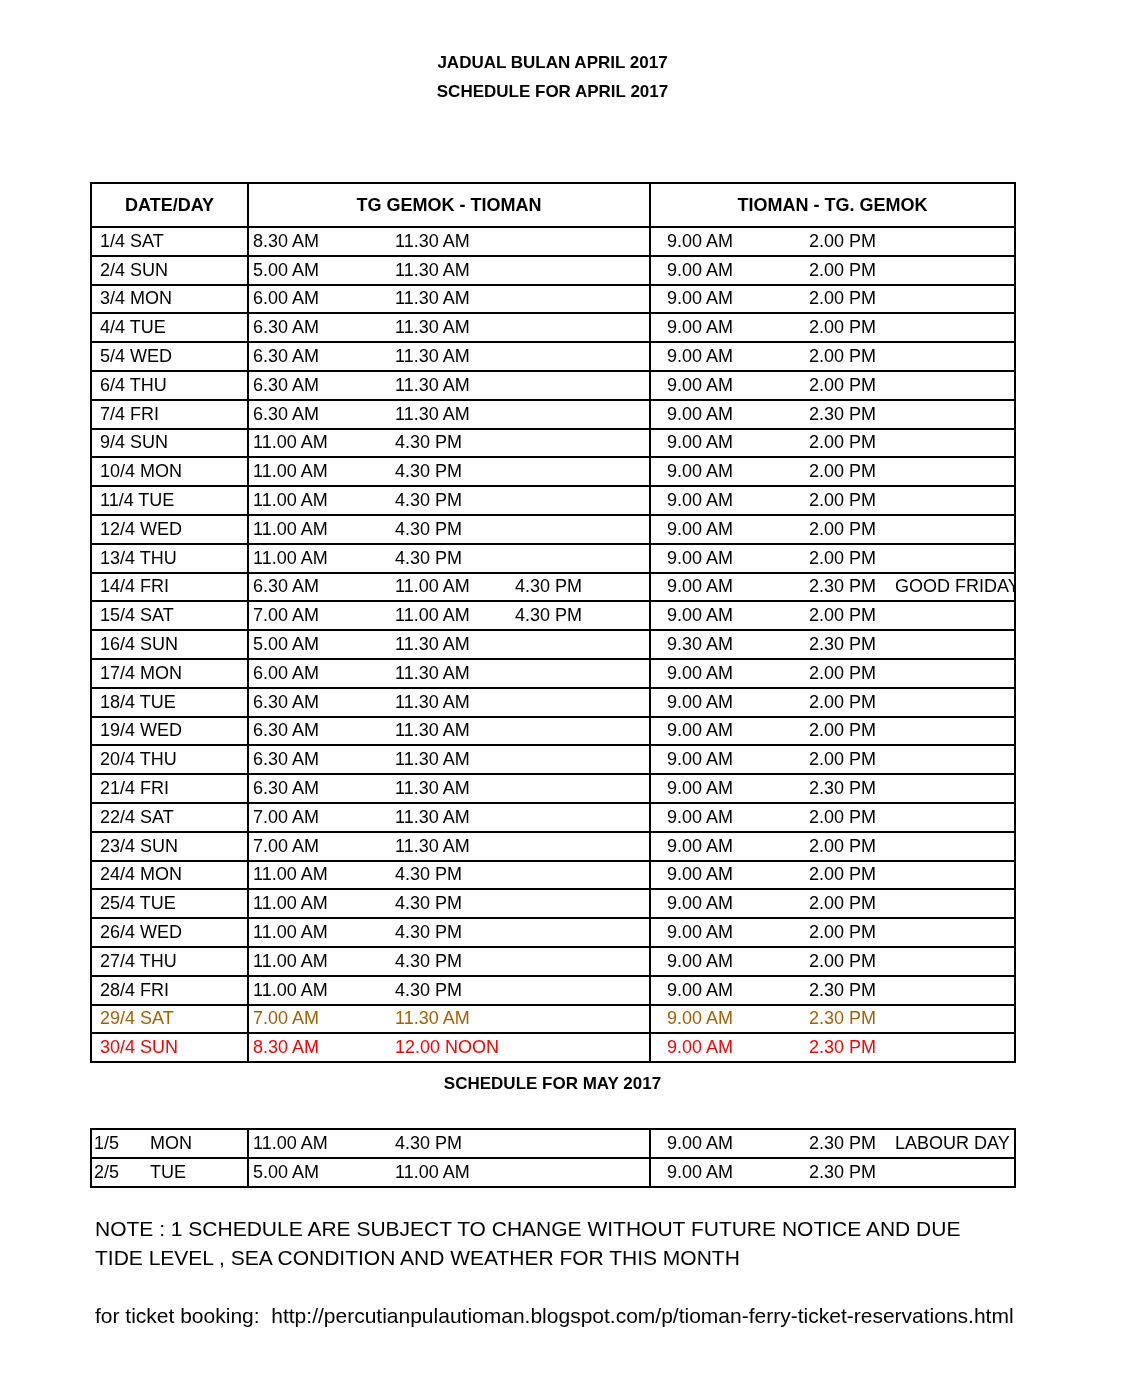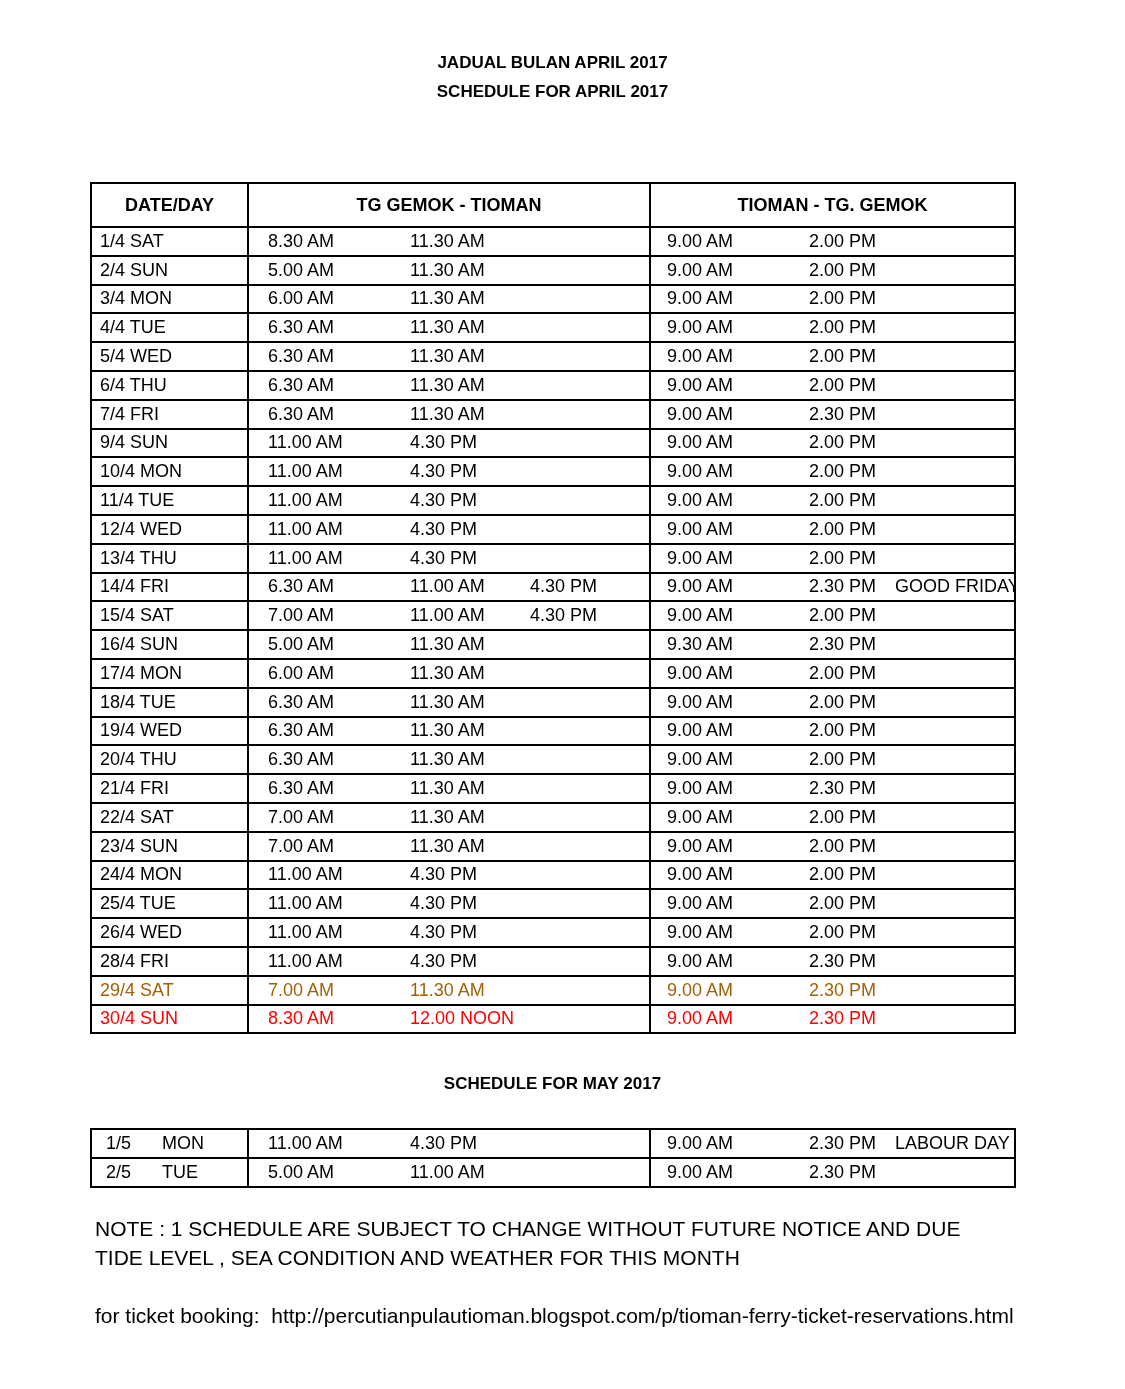--- a/index.html
+++ b/index.html
@@ -4,27 +4,27 @@
 <style>
   html, body { margin: 0; padding: 0; background: #ffffff; }
   body { width: 1125px; height: 1389px; position: relative; font-family: "Liberation Sans", sans-serif; color: #000; }
   .title { position: absolute; left: 0; width: 1105px; text-align: center; font-weight: bold; font-size: 17px; }
   table.sched { position: absolute; left: 90px; border-collapse: collapse; table-layout: fixed; width: 924px; }
   table.sched td, table.sched th { border: 2px solid #000; padding: 0; font-size: 18px; height: 26.8px; white-space: nowrap; overflow: hidden; font-weight: normal; }
   table.sched th { font-weight: bold; height: 42px; font-size: 18px; text-align: center; }
   col.c-date { width: 157px; } col.c-out { width: 402px; } col.c-ret { width: 365px; }
   .date-cell { padding-left: 8px !important; }
   .t { display: inline-block; }
-  .t1 { width: 142px; padding-left: 19px; }
+  .t1 { width: 142px; padding-left: 4px; }
   .t2 { width: 120px; }
   .t3 { width: 110px; }
   .r1 { width: 142px; padding-left: 16px; }
   .r2 { width: 86px; }
   .red { color: #ff0000; }
-  .may-date .d { display: inline-block; width: 56px; padding-left: 14px; }
+  .may-date .d { display: inline-block; width: 56px; padding-left: 2px; }
   .note { position: absolute; left: 95px; font-size: 21px; }
 </style>
 </head>
 <body>
 
 <div class="title" style="top:53px;">JADUAL BULAN APRIL 2017</div>
 <div class="title" style="top:82px;">SCHEDULE FOR APRIL 2017</div>
 
 <table class="sched" id="april-table" style="top:135px;margin-top:47px;">
   <colgroup>
@@ -159,20 +159,25 @@
         <td class="date-cell">25/4 TUE</td>
         <td><span class="t t1">11.00 AM</span><span class="t t2">4.30 PM</span><span class="t t3"></span></td>
         <td><span class="t r1">9.00 AM</span><span class="t r2">2.00 PM</span><span class="t "></span></td>
       </tr>
       <tr>
         <td class="date-cell">26/4 WED</td>
         <td><span class="t t1">11.00 AM</span><span class="t t2">4.30 PM</span><span class="t t3"></span></td>
         <td><span class="t r1">9.00 AM</span><span class="t r2">2.00 PM</span><span class="t "></span></td>
       </tr>
       <tr>
+        <td class="date-cell">27/4 THU</td>
+        <td><span class="t t1">11.00 AM</span><span class="t t2">4.30 PM</span><span class="t t3"></span></td>
+        <td><span class="t r1">9.00 AM</span><span class="t r2">2.00 PM</span><span class="t "></span></td>
+      </tr>
+      <tr>
         <td class="date-cell">28/4 FRI</td>
         <td><span class="t t1">11.00 AM</span><span class="t t2">4.30 PM</span><span class="t t3"></span></td>
         <td><span class="t r1">9.00 AM</span><span class="t r2">2.30 PM</span><span class="t "></span></td>
       </tr>
       <tr class="red" style="color: #a16207;">
         <td class="date-cell">29/4 SAT</td>
         <td><span class="t t1">7.00 AM</span><span class="t t2">11.30 AM</span><span class="t t3"></span></td>
         <td><span class="t r1">9.00 AM</span><span class="t r2">2.30 PM</span><span class="t "></span></td>
       </tr>
       <tr class="red" style="color: rgb(255, 0, 0);">

